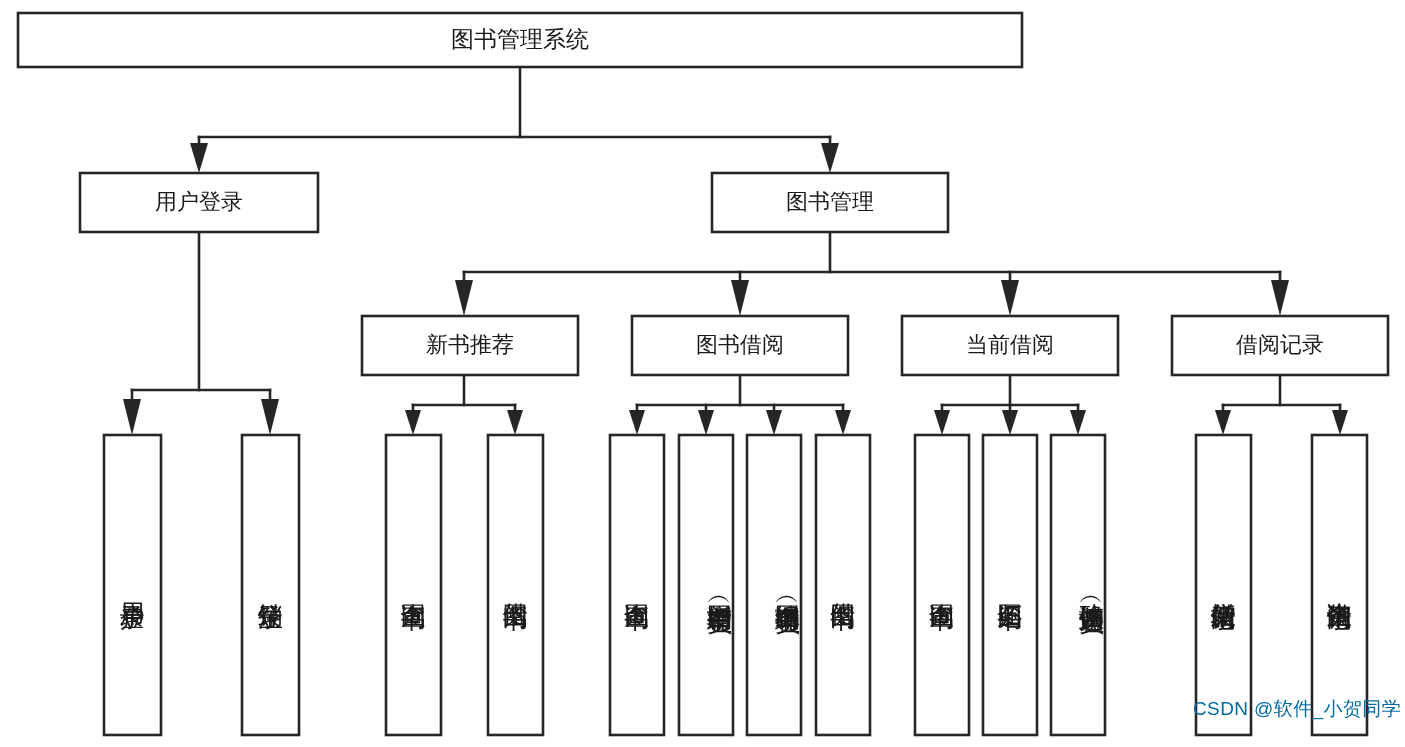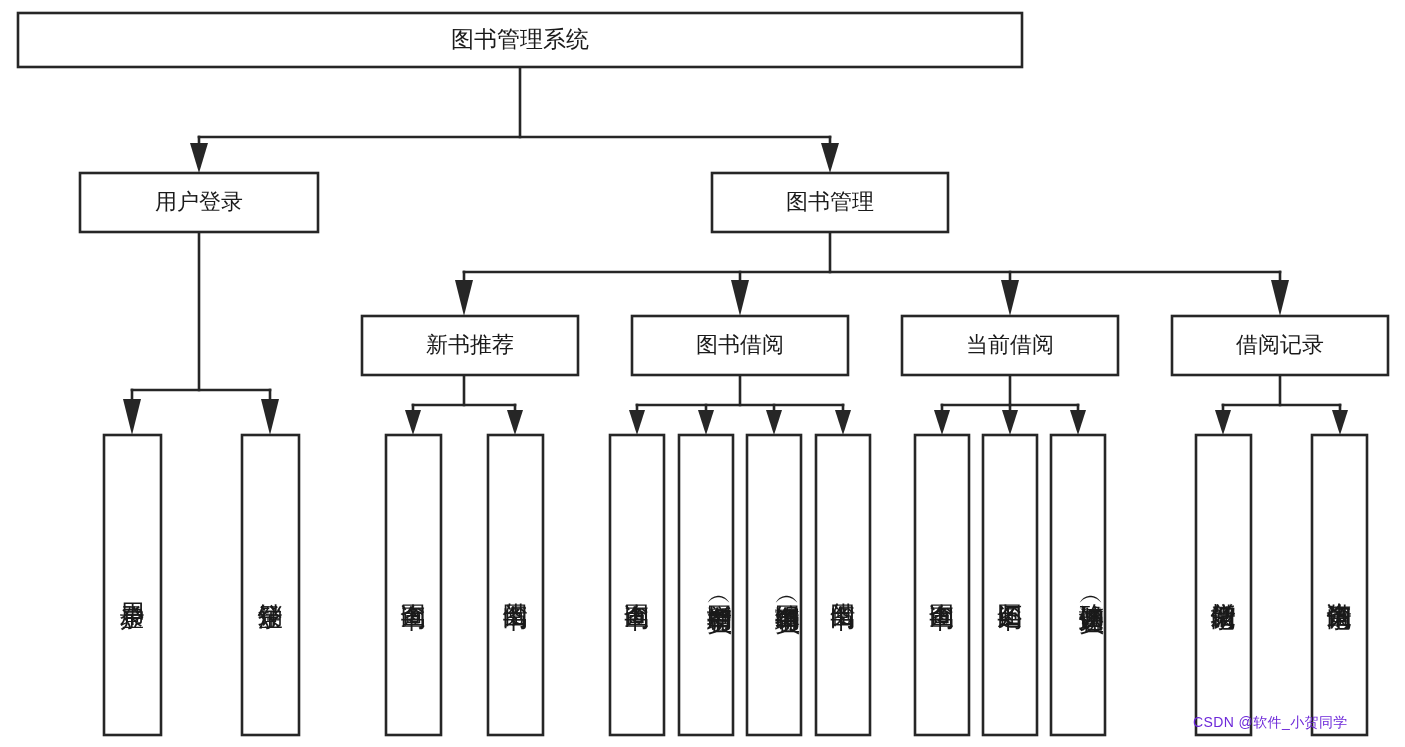--- a/index.html
+++ b/index.html
@@ -65,24 +65,24 @@
     display: flex;
     align-items: center;
     justify-content: center;
     text-align: center;
     pointer-events: none;
     user-select: none;
   }
   .watermark {
     position: absolute;
     left: 1193px;
-    top: 714px;
-    font-family: "Liberation Sans", "DejaVu Sans", sans-serif;
-    font-size: 14px;
-    color: #6d28d9;
+    top: 696px;
+    font-family: "Liberation Sans", "DejaVu Sans", sans-serif;
+    font-size: 19px;
+    color: #0369a1;
     white-space: nowrap;
     letter-spacing: 0.4px;
   }
 </style>
 </head>
 <body>
 
 <div id="diagram-root">
 
   <svg class="flow" viewBox="0 0 1405 747" xmlns="http://www.w3.org/2000/svg">

